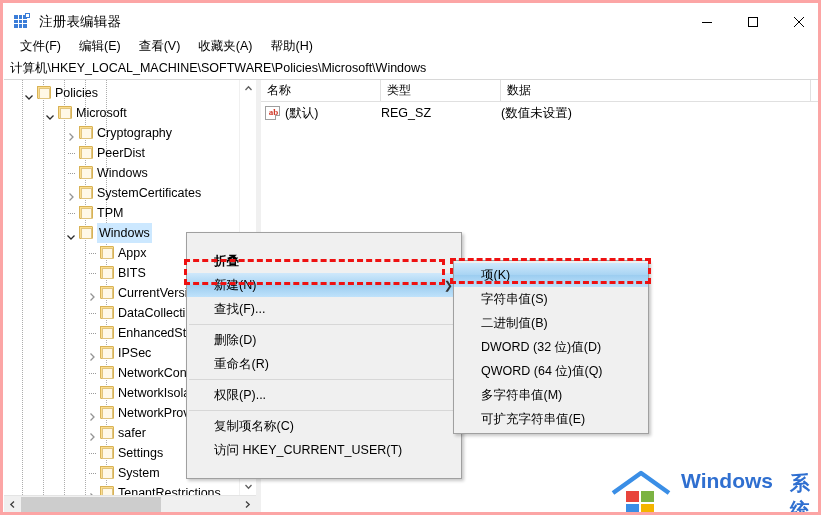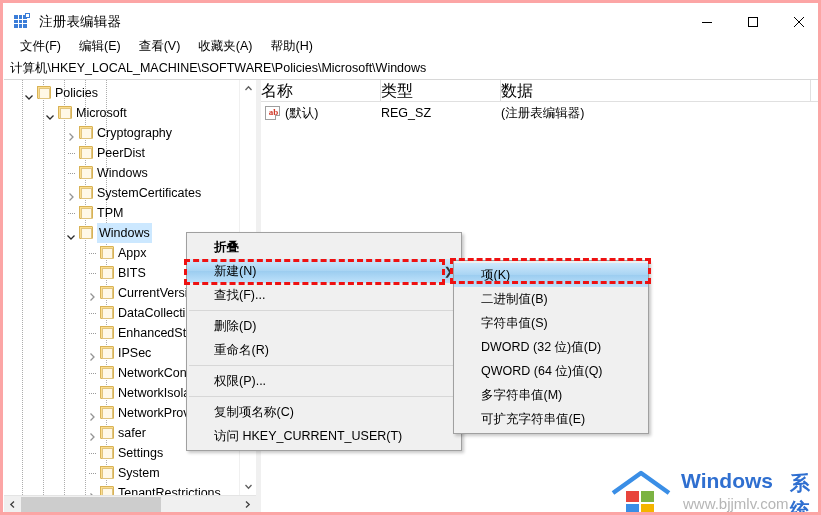--- a/index.html
+++ b/index.html
@@ -51,21 +51,21 @@
   .vscroll .arrow{position:absolute;left:0;width:16px;height:17px;display:flex;align-items:center;justify-content:center;background:#fff;}
   .vscroll .arrow.up{top:0;} .vscroll .arrow.down{bottom:0;}
   .vscroll .thumb{position:absolute;left:0;top:17px;width:16px;height:0px;background:#cdcdcd;}
   .hscroll{position:absolute;left:1px;top:492px;width:252px;height:17px;background:#f0f0f0;border-top:1px solid #e4e4e4;}
   .hscroll .arrow{position:absolute;top:0;width:17px;height:17px;display:flex;align-items:center;justify-content:center;}
   .hscroll .arrow.left{left:0;} .hscroll .arrow.right{right:0;}
   .hscroll .thumb{position:absolute;left:17px;top:1px;width:140px;height:15px;background:#cdcdcd;}
 
   
   .lheader{position:absolute;left:0;top:0;width:560px;height:21px;background:#fff;border-bottom:1px solid #e0e0e0;}
-  .lhcell{position:absolute;top:0;height:21px;line-height:21px;font-size:16px;color:#000;box-sizing:border-box;border-right:1px solid #e0e0e0;cursor:default;}
+  .lhcell{position:absolute;top:0;height:21px;line-height:21px;font-size:12px;color:#000;padding-left:6px;box-sizing:border-box;border-right:1px solid #e0e0e0;cursor:default;}
   .lrow{position:absolute;left:0;height:20px;line-height:20px;white-space:nowrap;cursor:default;}
   .lcell{position:absolute;top:0;font-size:12.5px;color:#000;}
   .abicon{position:absolute;left:4px;top:3px;width:15px;height:14px;background:#fff;border:1px solid #9e9e9e;box-sizing:border-box;}
   .abicon span{position:absolute;left:0;top:-1px;width:15px;text-align:center;font-size:9px;font-weight:bold;color:#d03a2a;font-family:"Liberation Serif",serif;line-height:13px;}
   .abicon:after{content:"";position:absolute;right:-1px;bottom:-1px;width:5px;height:5px;background:#fff;border-left:1px solid #9e9e9e;border-top:1px solid #9e9e9e;box-sizing:border-box;transform:none;}
 
   
   .ctxmenu{position:absolute;background:#f0f0f0;border:1px solid #a0a0a0;box-shadow:2px 2px 3px rgba(0,0,0,.22);box-sizing:border-box;}
   .mi{position:relative;height:24px;line-height:24px;padding-left:27px;padding-right:24px;font-size:12.5px;color:#000;white-space:nowrap;cursor:default;}
   .mi.bold{font-weight:bold;}
@@ -388,58 +388,57 @@
         <div class="lhcell" style="left: 120px; width: 120px;">类型</div>
         <div class="lhcell" style="left: 240px; width: 310px;">数据</div>
       </div>
     <div id="lrows">
         <div class="lrow" style="top: 23px; width: 560px;">
           <div class="abicon">
             <span>ab</span>
           </div>
           <div class="lcell" style="left: 24px;">(默认)</div>
           <div class="lcell" style="left: 120px;">REG_SZ</div>
-          <div class="lcell" style="left: 240px;">(注册表编辑器)</div>
-        </div>
-      </div>
-  </div>
-
-  <div class="ctxmenu" id="ctxmenu" style="left:183px;top:229px;width:276px;padding:2px 0;">
+          <div class="lcell" style="left: 240px;">(数值未设置)</div>
+        </div>
+      </div>
+  </div>
+
+  <div class="ctxmenu" id="ctxmenu" style="left:183px;top:229px;width:276px;padding:16px 0;">
       <div class="mi bold"><span>折叠</span></div>
       <div class="mi hl"><span>新建(N)</span><span class="sub">❯</span></div>
       <div class="mi"><span>查找(F)...</span></div>
       <div class="msep"></div>
       <div class="mi"><span>删除(D)</span></div>
       <div class="mi"><span>重命名(R)</span></div>
       <div class="msep"></div>
       <div class="mi"><span>权限(P)...</span></div>
       <div class="msep"></div>
       <div class="mi"><span>复制项名称(C)</span></div>
       <div class="mi"><span>访问 HKEY_CURRENT_USER(T)</span></div>
     </div>
 
   <div class="ctxmenu" id="submenu" style="left:450px;top:257px;width:196px;padding:2px 0;">
       <div class="mi hl"><span>项(K)</span></div>
+      <div class="mi"><span>字符串值(S)</span></div>
       <div class="mi"><span>二进制值(B)</span></div>
-      <div class="mi"><span>字符串值(S)</span></div>
       <div class="mi"><span>DWORD (32 位)值(D)</span></div>
       <div class="mi"><span>QWORD (64 位)值(Q)</span></div>
       <div class="mi"><span>多字符串值(M)</span></div>
       <div class="mi"><span>可扩充字符串值(E)</span></div>
     </div>
 
   <div class="redbox" style="left:181px;top:256px;width:261px;height:26px;"></div>
   <div class="redbox" style="left:447px;top:255px;width:201px;height:26px;"></div>
 
   <div class="wm">
     <svg width="70" height="46" viewBox="0 0 70 46" style="position:absolute;left:4px;top:0;">
       <polyline points="6,24 34,4 62,24" fill="none" stroke="#3a8ee6" stroke-width="4.5" stroke-linejoin="round"></polyline>
       <rect x="19" y="22" width="13" height="11" fill="#e8453c"></rect>
       <rect x="34" y="22" width="13" height="11" fill="#7cb342"></rect>
       <rect x="19" y="35" width="13" height="11" fill="#3a8ee6"></rect>
       <rect x="34" y="35" width="13" height="11" fill="#f4b400"></rect>
     </svg>
     <div class="wm-text1">Windows</div>
     <div class="wm-text2">系统之家</div>
-    <div class="wm-text3">www.bjjmlv.com</div>
   </div>
 
 </div>
 
 </body></html>

